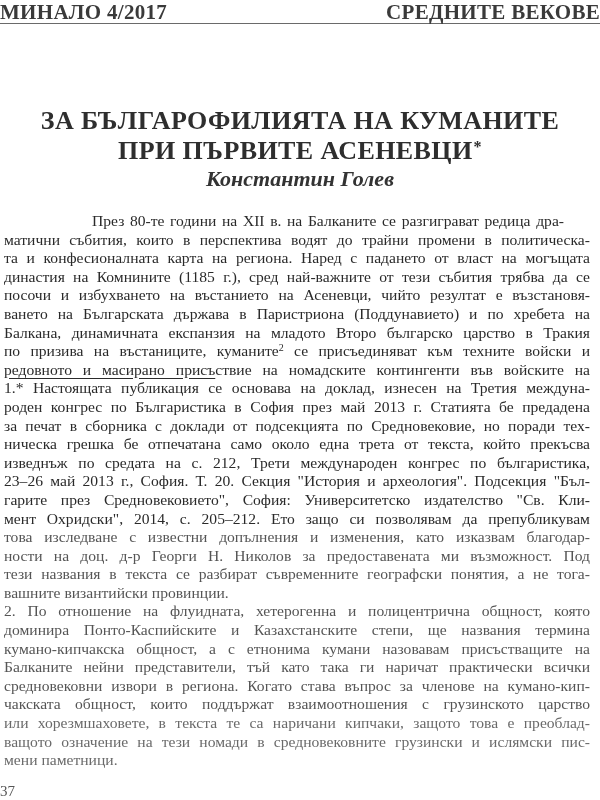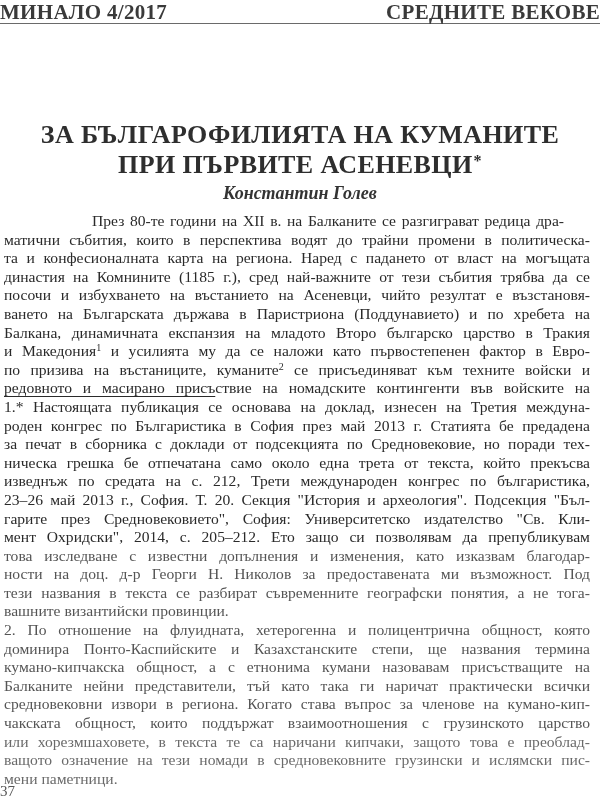--- a/index.html
+++ b/index.html
@@ -32,21 +32,21 @@
       font-size: 21px;
       line-height: 22px;
       color: #3a3a3a;
       letter-spacing: 0.3px;
     }
     .rh-left { left: 0px; }
     .rh-right { right: 0px; }
     .title-block {
       position: absolute;
       left: 0;
-      top: 120px;
+      top: 106px;
       width: 600px;
       text-align: center;
     }
     .title-line {
       font-family: "Liberation Serif", serif;
       font-weight: bold;
       font-size: 26px;
       line-height: 30px;
       color: #2e2e2e;
       letter-spacing: 0.4px;
@@ -56,21 +56,21 @@
       font-size: 16px;
       vertical-align: top;
       position: relative;
       top: -4px;
       margin-left: 1px;
     }
     .author {
       font-family: "Liberation Serif", serif;
       font-weight: bold;
       font-style: italic;
-      font-size: 18px;
+      font-size: 22px;
       line-height: 22px;
       color: #333333;
       margin-top: 2px;
     }
     .body-text {
       position: absolute;
       left: 0;
       top: 212px;
       width: 600px;
       font-size: 15.6px;
@@ -132,21 +132,20 @@
 </div>
 
 <div class="body-text">
   <span class="line indent">През 80-те години на XII в. на Балканите се разгиграват редица дра-</span>
   <span class="line">матични събития, които в перспектива водят до трайни промени в политическа-</span>
   <span class="line">та и конфесионалната карта на региона. Наред с падането от власт на могъщата</span>
   <span class="line">династия на Комнините (1185 г.), сред най-важните от тези събития трябва да се</span>
   <span class="line">посочи и избухването на въстанието на Асеневци, чийто резултат е възстановя-</span>
   <span class="line">ването на Българската държава в Паристриона (Поддунавието) и по хребета на</span>
   <span class="line">Балкана, динамичната експанзия на младото Второ българско царство в Тракия</span>
-  <span class="line"><span>и Македония</span><sup class="fn-sup">1</sup> <span>и усилията му да се наложи като първостепенен фактор в Евро-</span></span>
   <span class="line"><span>по призива на въстаниците, куманите</span><sup class="fn-sup">2</sup> <span>се присъединяват към техните войски и</span></span>
   <span class="line"><span class="underline">редовното и масирано присъ</span>ствие на номадските контингенти във войските на</span>
 
   <span class="line">1.* Настоящата публикация се основава на доклад, изнесен на Третия междуна-</span>
   <span class="line">роден конгрес по Българистика в София през май 2013 г. Статията бе предадена</span>
   <span class="line">за печат в сборника с доклади от подсекцията по Средновековие, но поради тех-</span>
   <span class="line">ническа грешка бе отпечатана само около една трета от текста, който прекъсва</span>
   <span class="line">изведнъж по средата на с. 212, Трети международен конгрес по българистика,</span>
   <span class="line">23–26 май 2013 г., София. Т. 20. Секция "История и археология". Подсекция "Бъл-</span>
   <span class="line">гарите през Средновековието", София: Университетско издателство "Св. Кли-</span>

